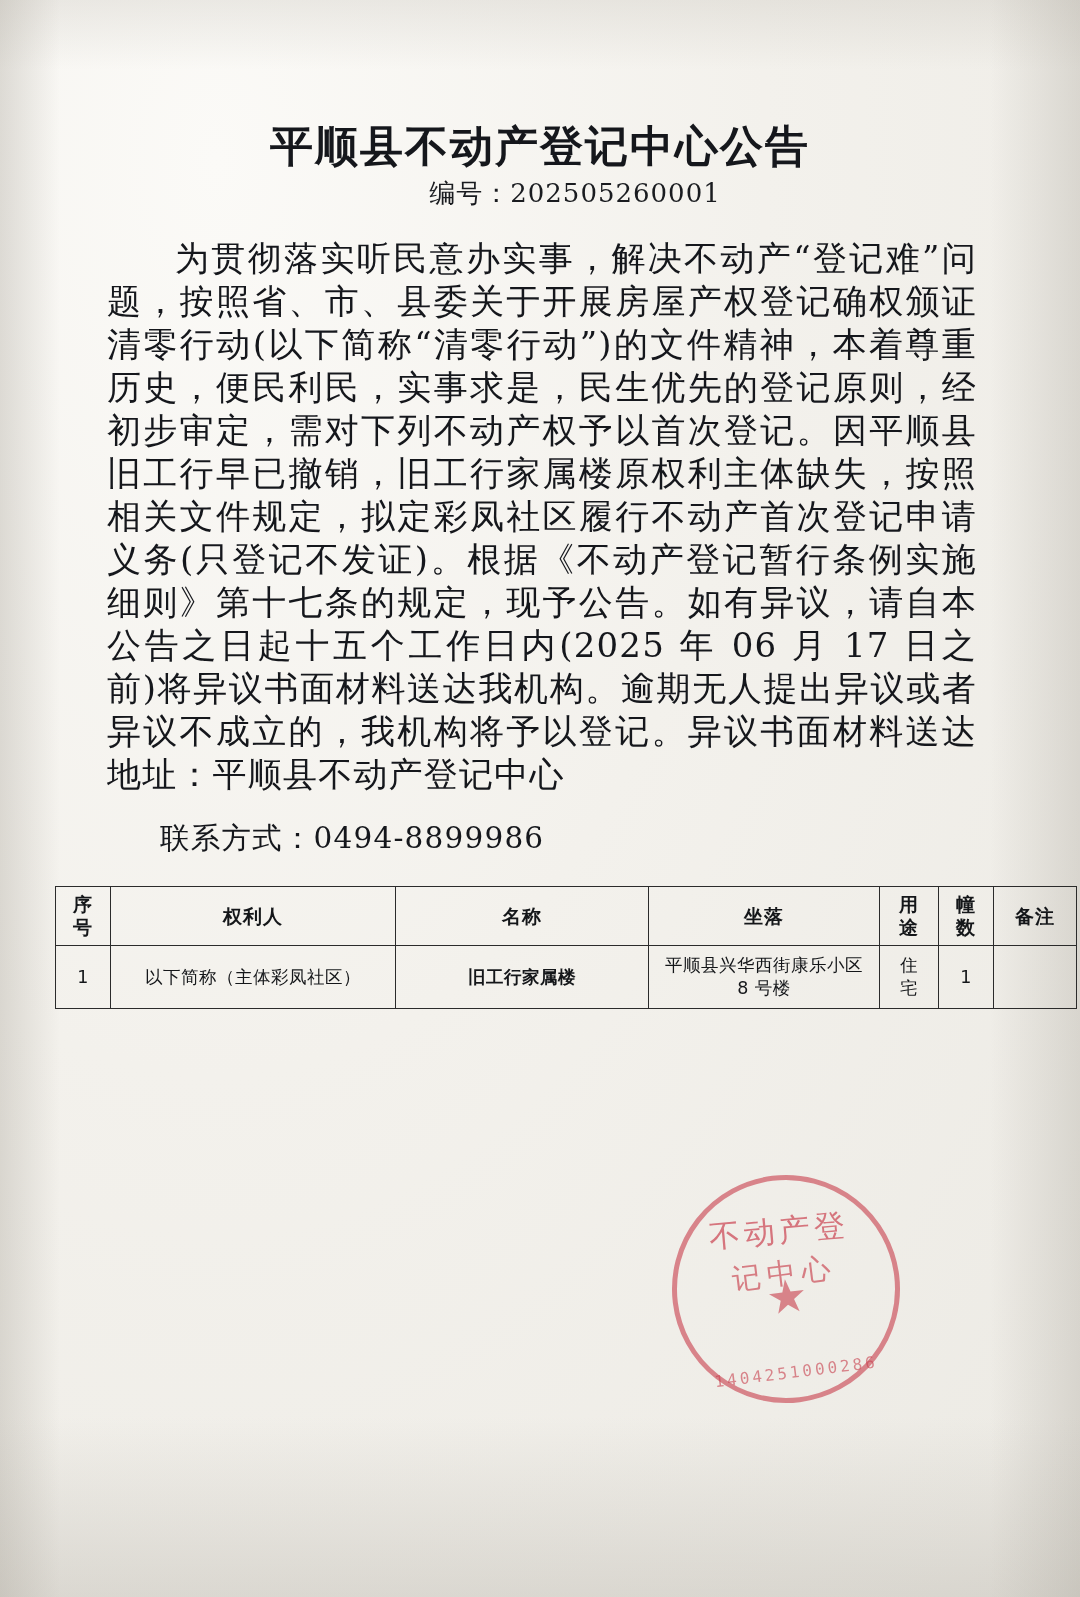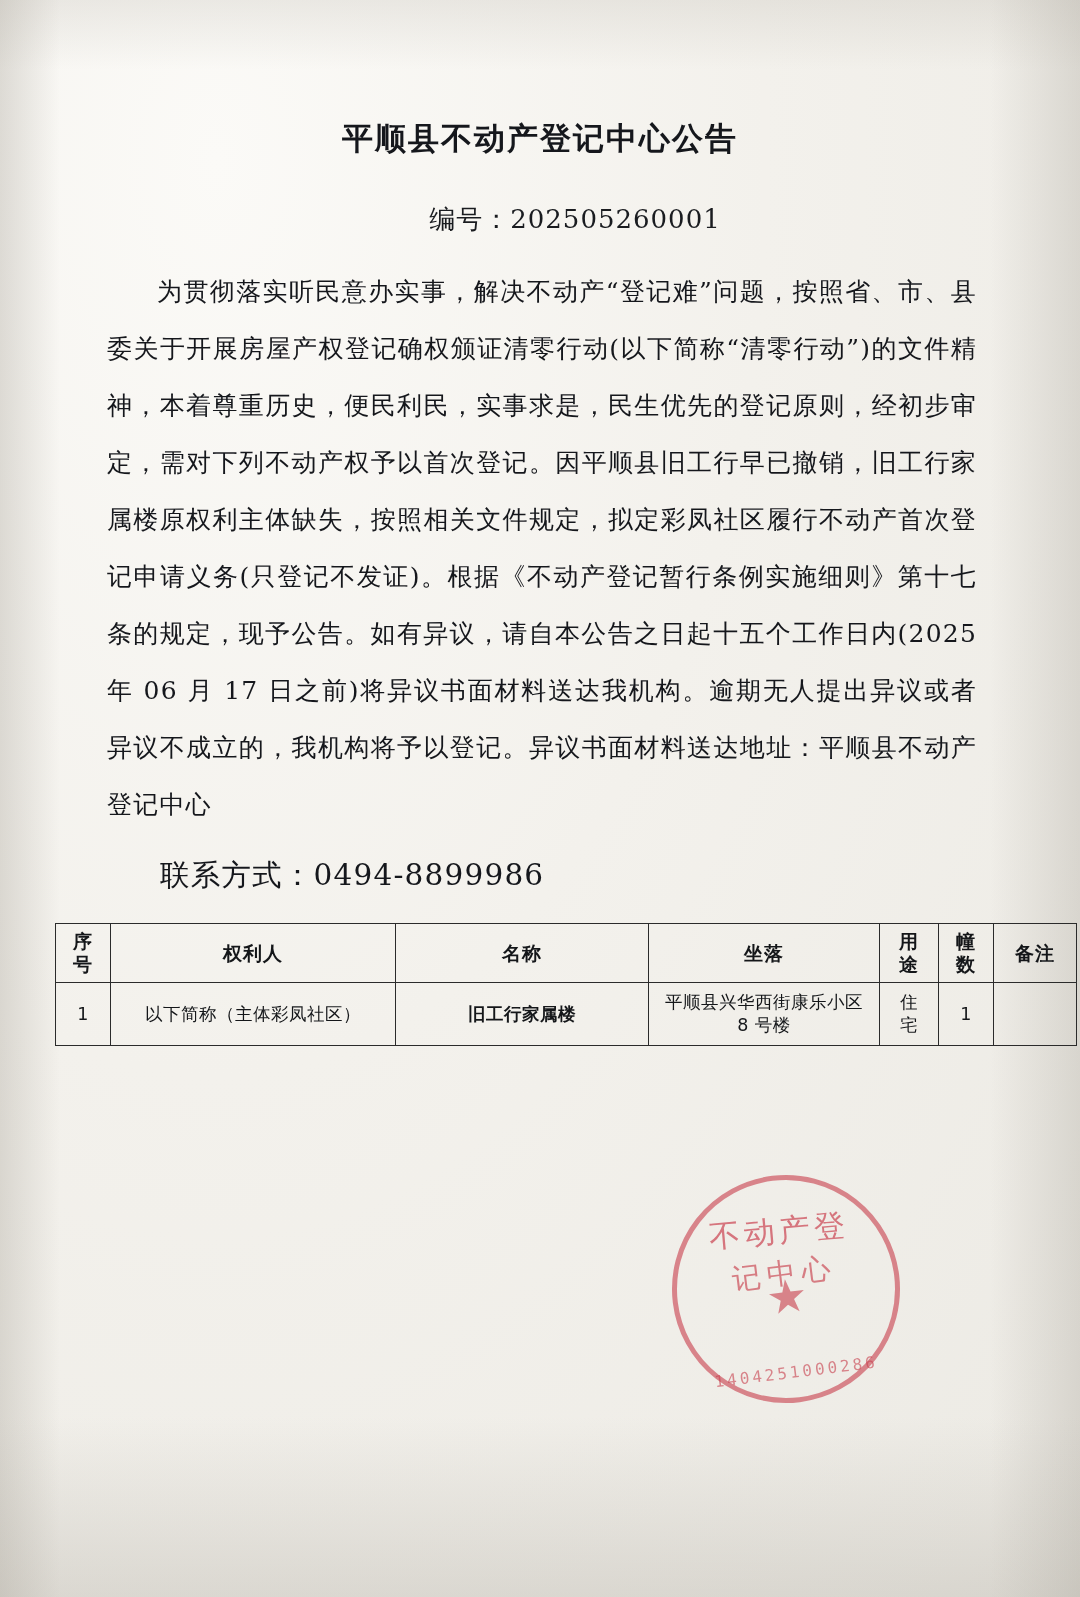--- a/index.html
+++ b/index.html
@@ -48,40 +48,39 @@
 
   .content {
     position: absolute;
     left: 0; right: 0; top: 0;
     padding: 0 55px;
   }
 
   h1.title {
     margin: 118px 0 0 0;
     text-align: center;
-    font-size: 31px;
+    font-size: 43px;
     font-weight: bold;
     letter-spacing: 2px;
     color: #15171c;
     font-family: "DejaVu Sans", "Liberation Sans", sans-serif;
   }
 
   .doc-number {
-    margin-top: 42px;
     text-align: center;
     font-size: 26px;
     color: #1a1c20;
     letter-spacing: 1px;
     padding-left: 70px;
   }
 
   .body-text {
     margin-top: 26px;
-    font-size: 25px;
-    line-height: 57px;
+    font-size: 34px;
+    line-height: 43px;
     color: #15171c;
     text-align: justify;
     text-justify: inter-ideograph;
     text-indent: 2em;
     letter-spacing: 1.2px;
     padding: 0 48px 0 52px;
   }
 
   .contact {
     margin-top: 16px;

